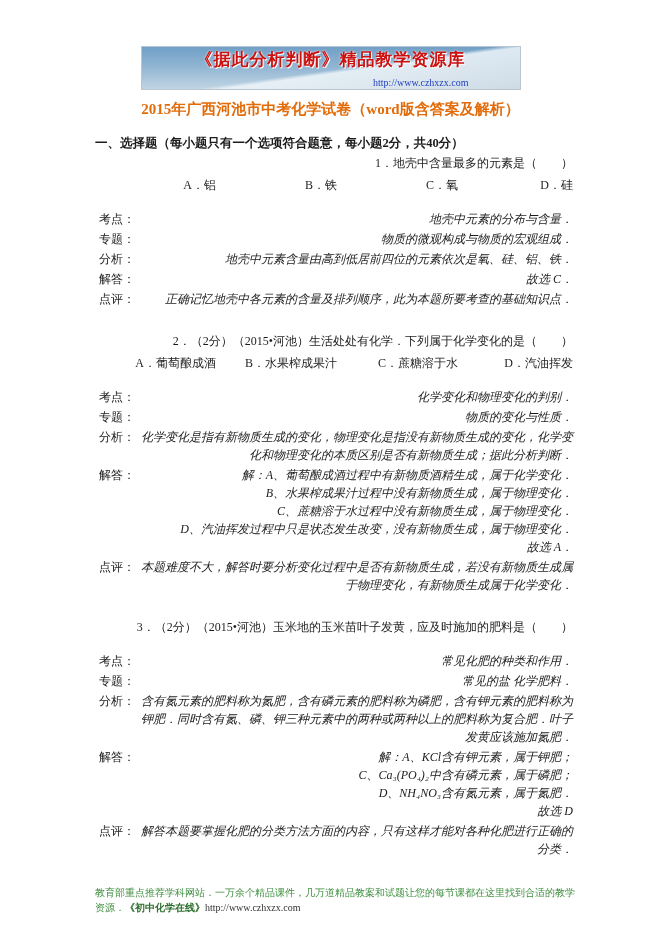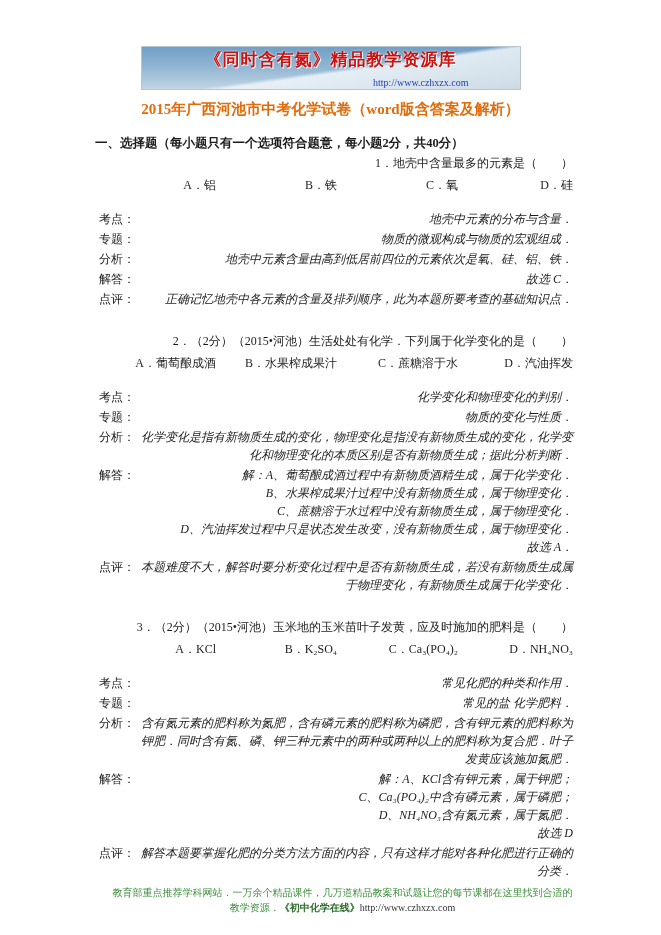--- a/index.html
+++ b/index.html
@@ -66,39 +66,38 @@
     margin-top: 4px;
   }
   .notes { margin-top: 16px; }
   .note { display: flex; margin-bottom: 2px; }
   .note-label { flex: 0 0 40px; }
   .note-body { flex: 1; font-style: italic; }
   .note-body .cont { padding-left: 13px; }
   
   .footer {
     position: absolute;
-    left: 109px;
+    left: 95px;
     right: 85px;
     bottom: 20px;
     font-size: 10px;
     line-height: 15px;
     color: var(--color-footer_text, #3f8f3f);
     font-family: "Liberation Serif", serif;
-    text-align: center;
   }
   .footer-brand { font-weight: bold; color: #2f6f2f; }
   .footer-url { color: #333333; cursor: pointer; }
 </style>
 </head>
 <body>
 
 <div class="page">
 
   <div class="banner">
-    <div class="banner-title">《同时含有氮》精品教学资源库</div>
+    <div class="banner-title">《据此分析判断》精品教学资源库</div>
     <div class="banner-url">http://www.czhxzx.com</div>
   </div>
 
   <h1 class="doc-title">2015年广西河池市中考化学试卷（word版含答案及解析）</h1>
 
   <div class="content">
 
     <div class="section-heading">一、选择题（每小题只有一个选项符合题意，每小题2分，共40分）</div>
 
     <section class="question">
@@ -184,26 +183,20 @@
           <span class="note-label">点评：</span>
           <div class="note-body">
               <div>本题难度不大，解答时要分析变化过程中是否有新物质生成，若没有新物质生成属于物理变化，有新物质生成属于化学变化．</div>
             </div>
         </div>
       </div>
     </section>
 
     <section class="question">
       <div class="stem">3．（2分）（2015•河池）玉米地的玉米苗叶子发黄，应及时施加的肥料是（　　）</div>
-      <div class="options">
-        <span class="opt">A．KCl</span>
-        <span class="opt">B．K₂SO₄</span>
-        <span class="opt">C．Ca₃(PO₄)₂</span>
-        <span class="opt">D．NH₄NO₃</span>
-      </div>
       <div class="notes">
         <div class="note">
           <span class="note-label">考点：</span>
           <div class="note-body">
               <div>常见化肥的种类和作用．</div>
             </div>
         </div>
         <div class="note">
           <span class="note-label">专题：</span>
           <div class="note-body">

